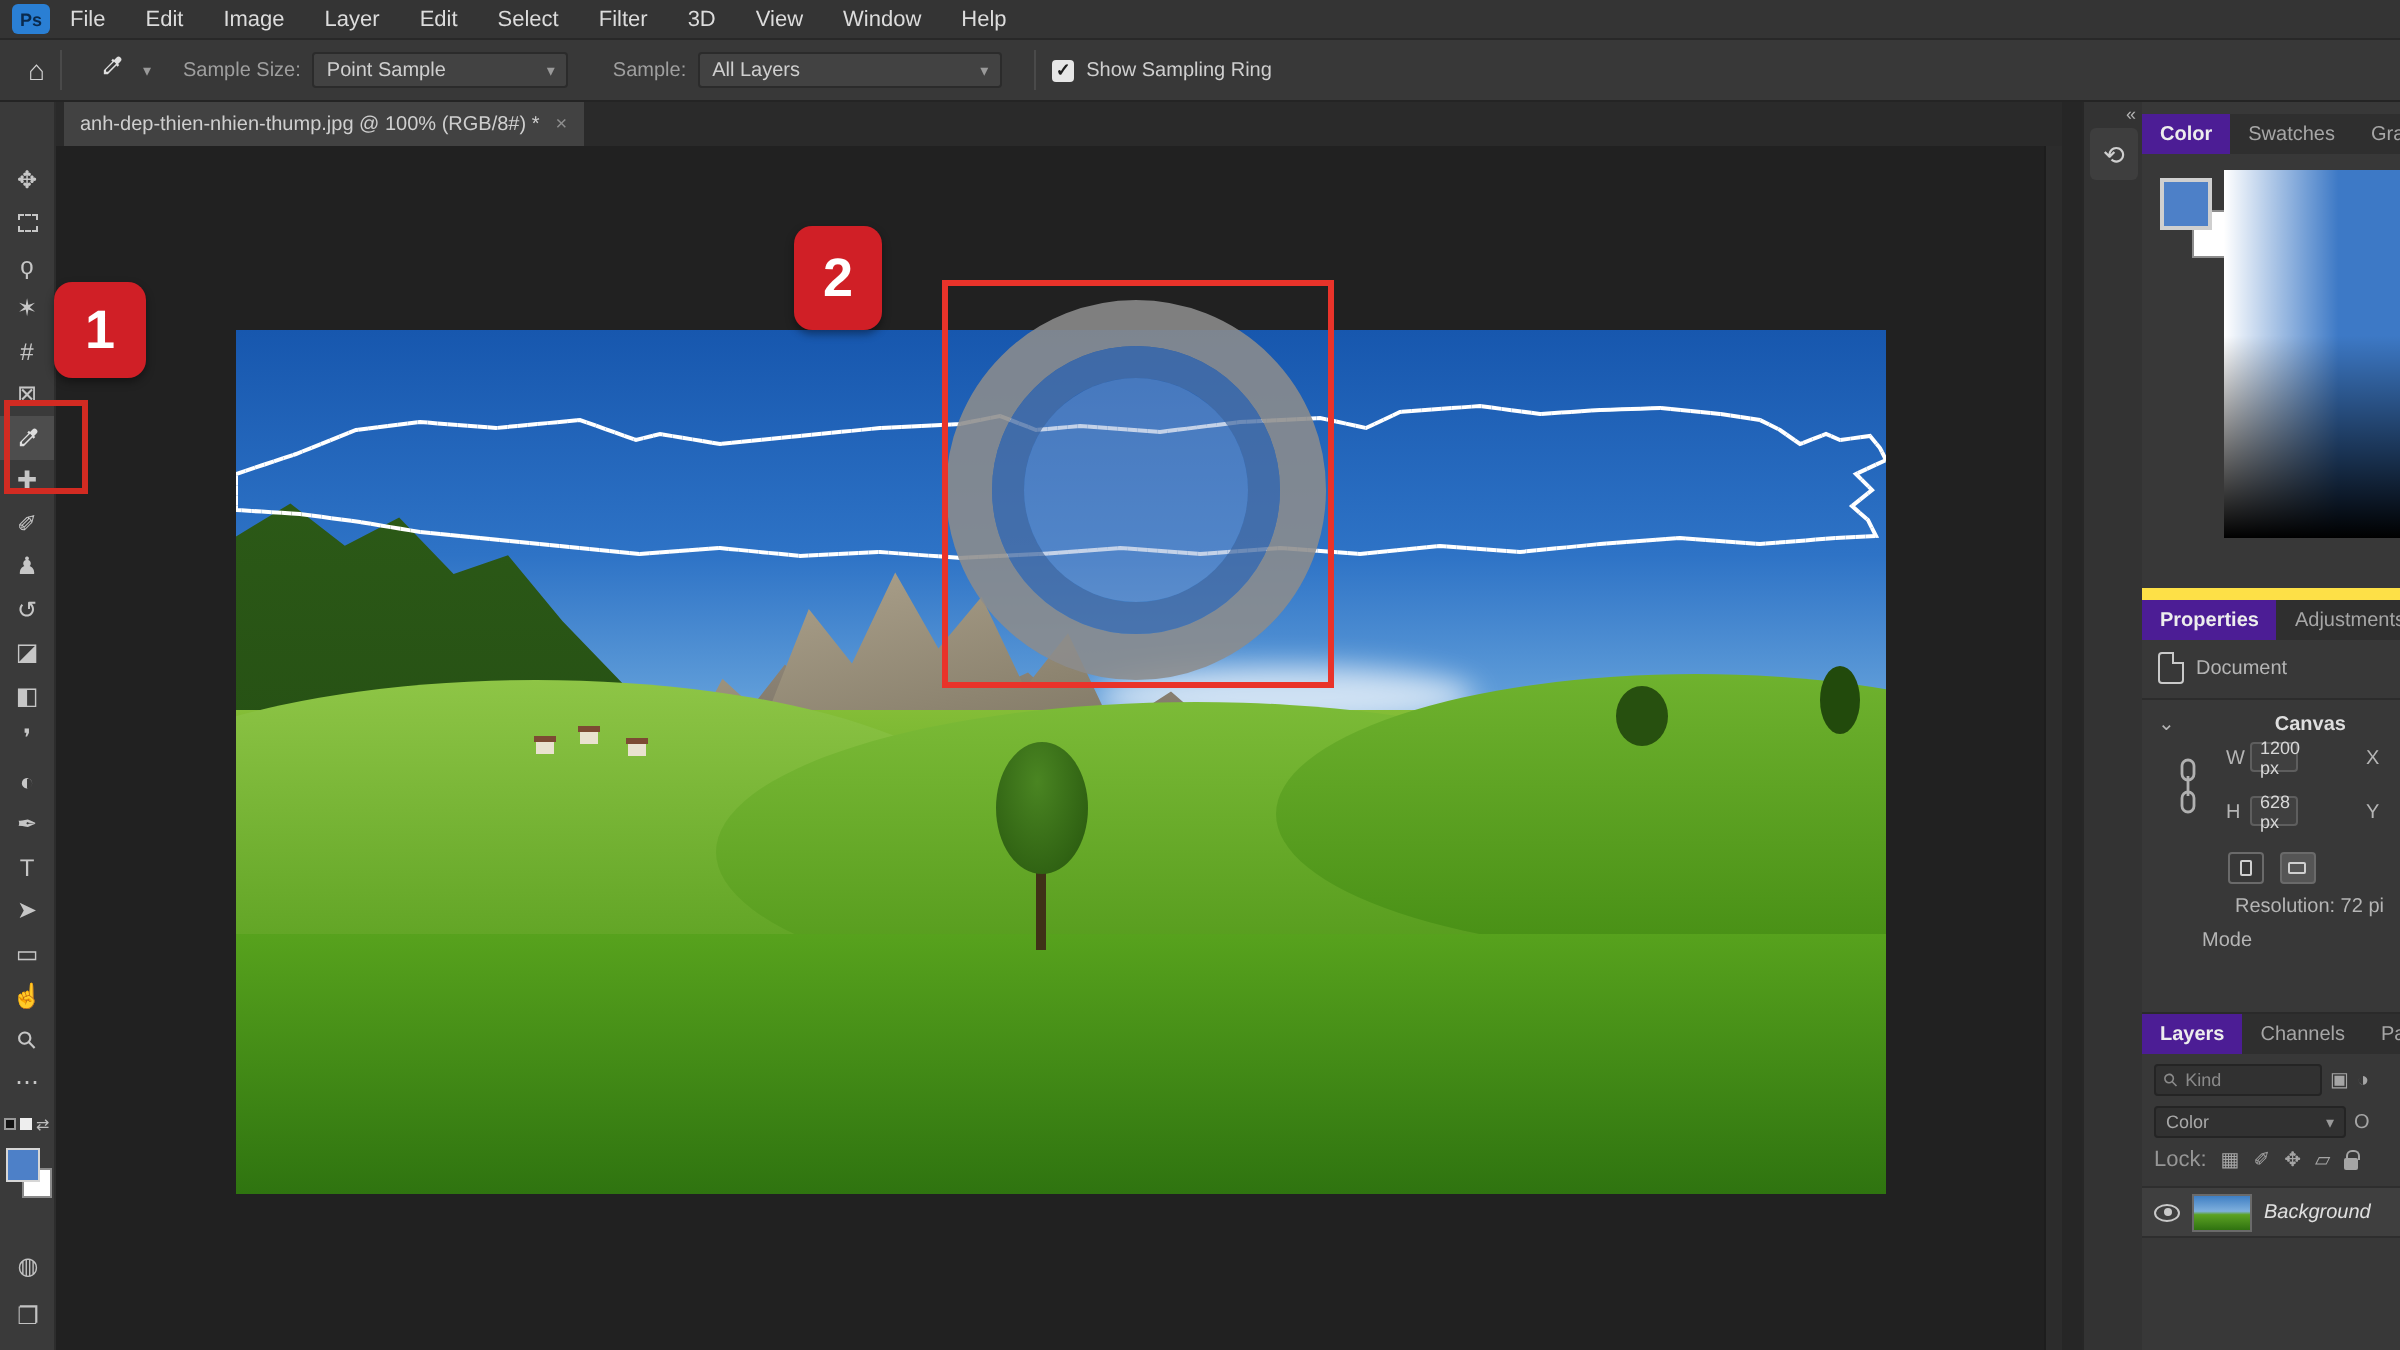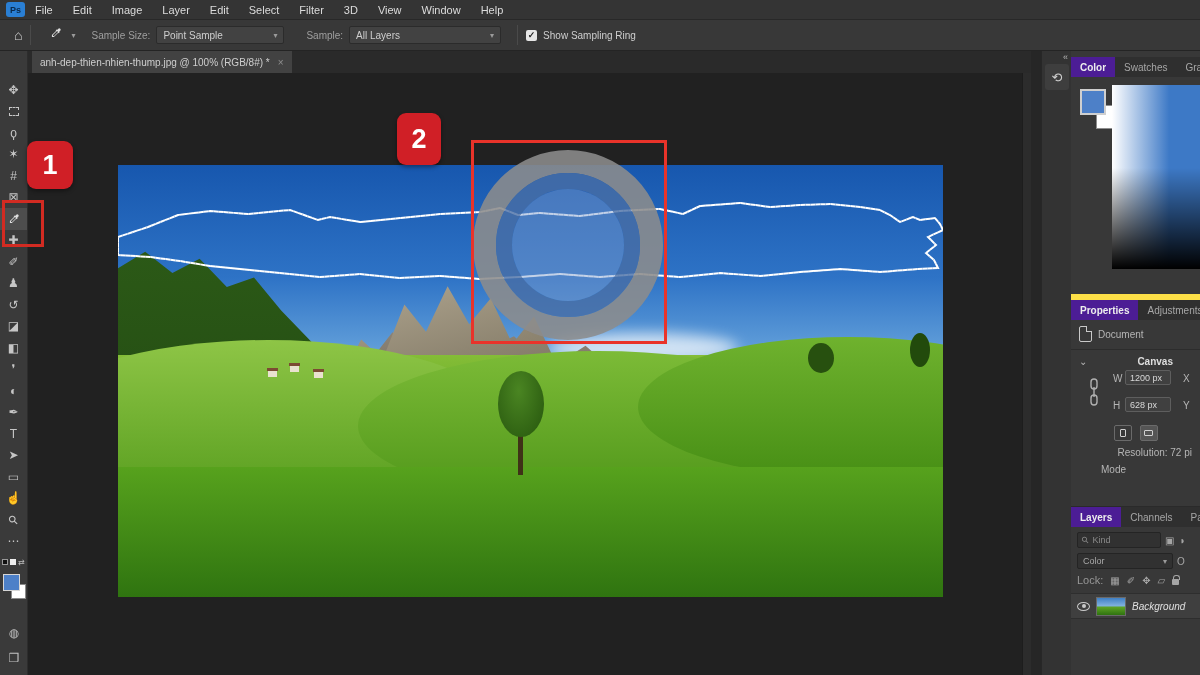--- a/index.html
+++ b/index.html
@@ -123,21 +123,21 @@
                linear-gradient(to right,#fff 0%,rgba(255,255,255,0) 65%), #3d79c6; }
   #p-props { top:243px; height:212px; border-top:6px solid #fde047;}
   .prow { display:flex; align-items:center; gap:6px; padding:6px 8px 0 8px; }
   #doc-icon { width:13px; height:16px; border:1.5px solid #c9c9c9; border-radius:2px; position:relative;}
   #doc-icon:after { content:""; position:absolute; right:-1px; top:-1px; width:5px; height:5px; background:#383838;
     border-left:1.5px solid #c9c9c9; border-bottom:1.5px solid #c9c9c9;}
   .plabel { color:#b5b5b5; font-size:10px; }
   .phead { color:#dedede; font-size:10px; font-weight:bold;margin-left:44px; }
   .pdivider { height:1px; background:#2c2c2c; margin-top:7px; }
   .dimbox { background:#404040; border:1px solid #5e5e5e; border-radius:2px; color:#d8d8d8; font-size:9px;
-    width:46px; height:15px; display:flex; align-items:center; padding-left:4px;}
+    width:24px; height:15px; display:flex; align-items:center; padding-left:4px;}
   #linksvg { stroke:#b0b0b0; fill:none; stroke-width:1.4;}
   .orient-btn { width:18px; height:16px; border:1px solid #6a6a6a; border-radius:2px; display:flex; align-items:center;
     justify-content:center; background:#383838;}
   .orient-btn.on { background:#555; }
   .fig { width:6px; height:8px; border:1px solid #d0d0d0; border-radius:1px;}
   .fig.land { width:9px; height:6px; }
   #p-layers { top:455px; height:169px; border-top:1px solid #2a2a2a;}
   .lrow { display:flex; align-items:center; padding:5px 6px 0 6px; gap:4px;}
   .searchbox { background:#313131; border:1px solid #242424; border-radius:2px; height:16px; width:84px;
     display:flex; align-items:center; gap:4px; padding:0 4px; color:#8a8a8a; font-size:9px;}

